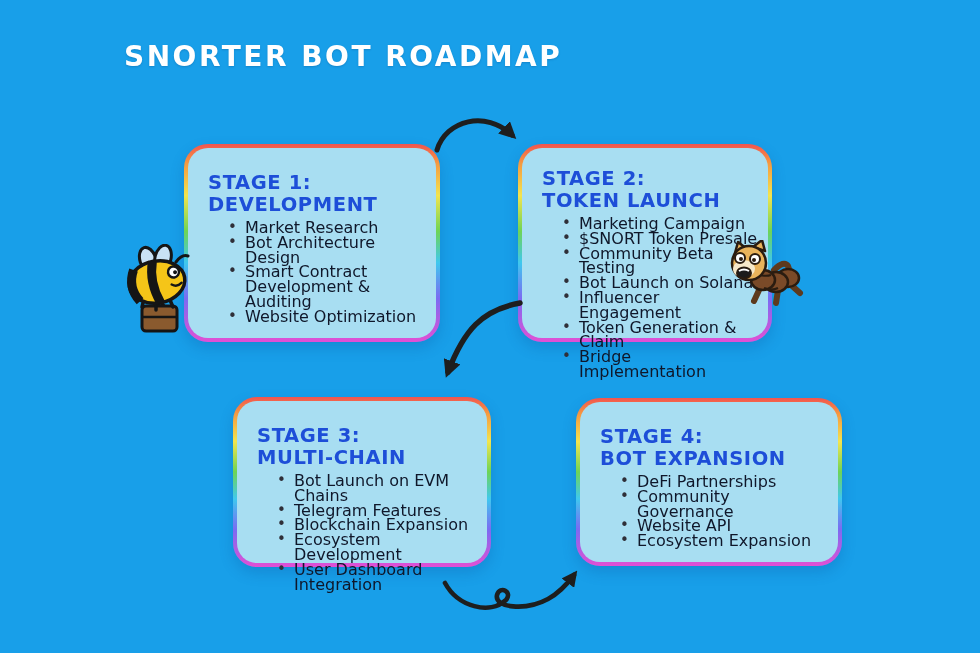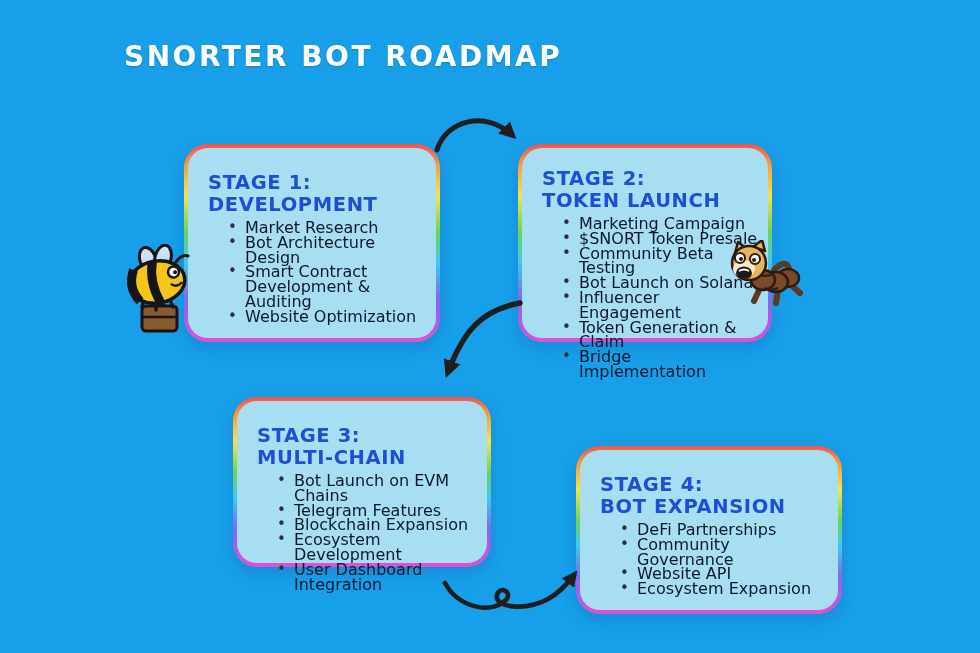--- a/index.html
+++ b/index.html
@@ -90,21 +90,21 @@
       <ul class="stage-list">
         <li>Bot Launch on EVM Chains</li>
         <li>Telegram Features</li>
         <li>Blockchain Expansion</li>
         <li>Ecosystem Development</li>
         <li>User Dashboard Integration</li>
       </ul>
     </div>
   </div>
 
-  <div class="card low" style="left:576px;top:398px;width:258px;height:160px;margin-top:48px;">
+  <div class="card low" style="left:576px;top:398px;width:258px;height:160px;">
     <div class="card-inner">
       <h2 class="stage-title">
         <span>STAGE 4:</span>
         <span>BOT EXPANSION</span>
       </h2>
       <ul class="stage-list">
         <li>DeFi Partnerships</li>
         <li>Community Governance</li>
         <li>Website API</li>
         <li>Ecosystem Expansion</li>

